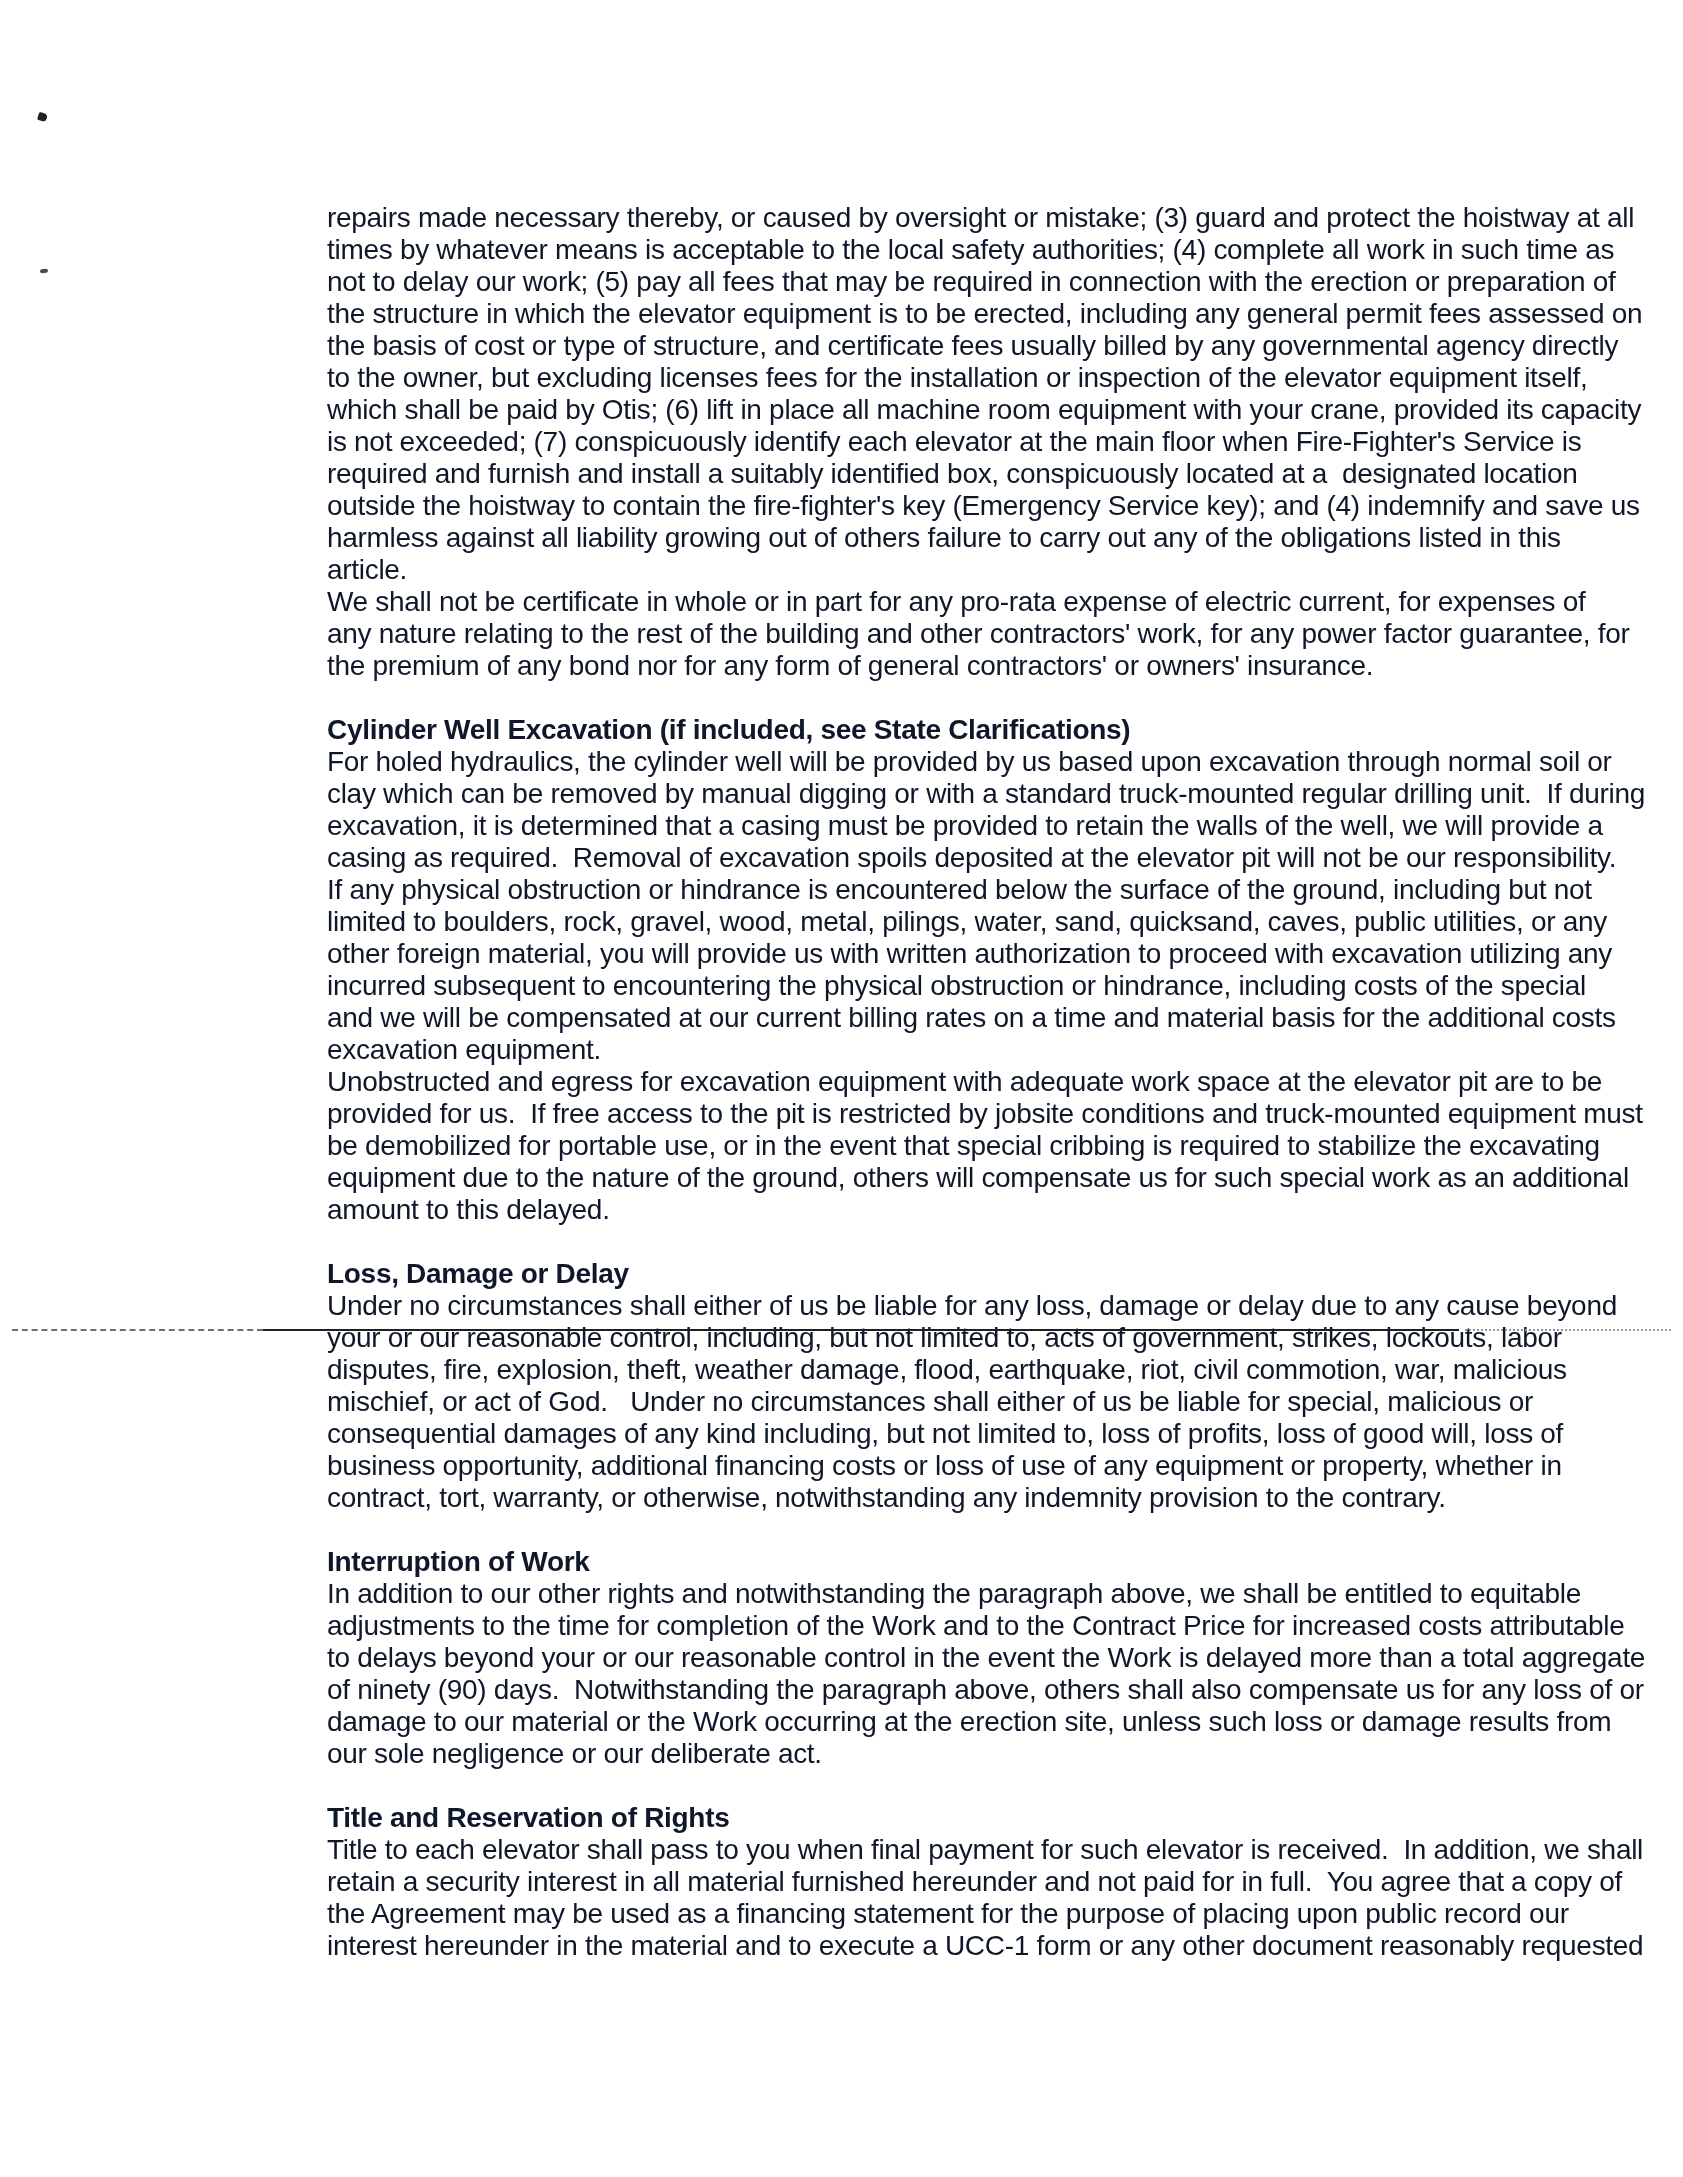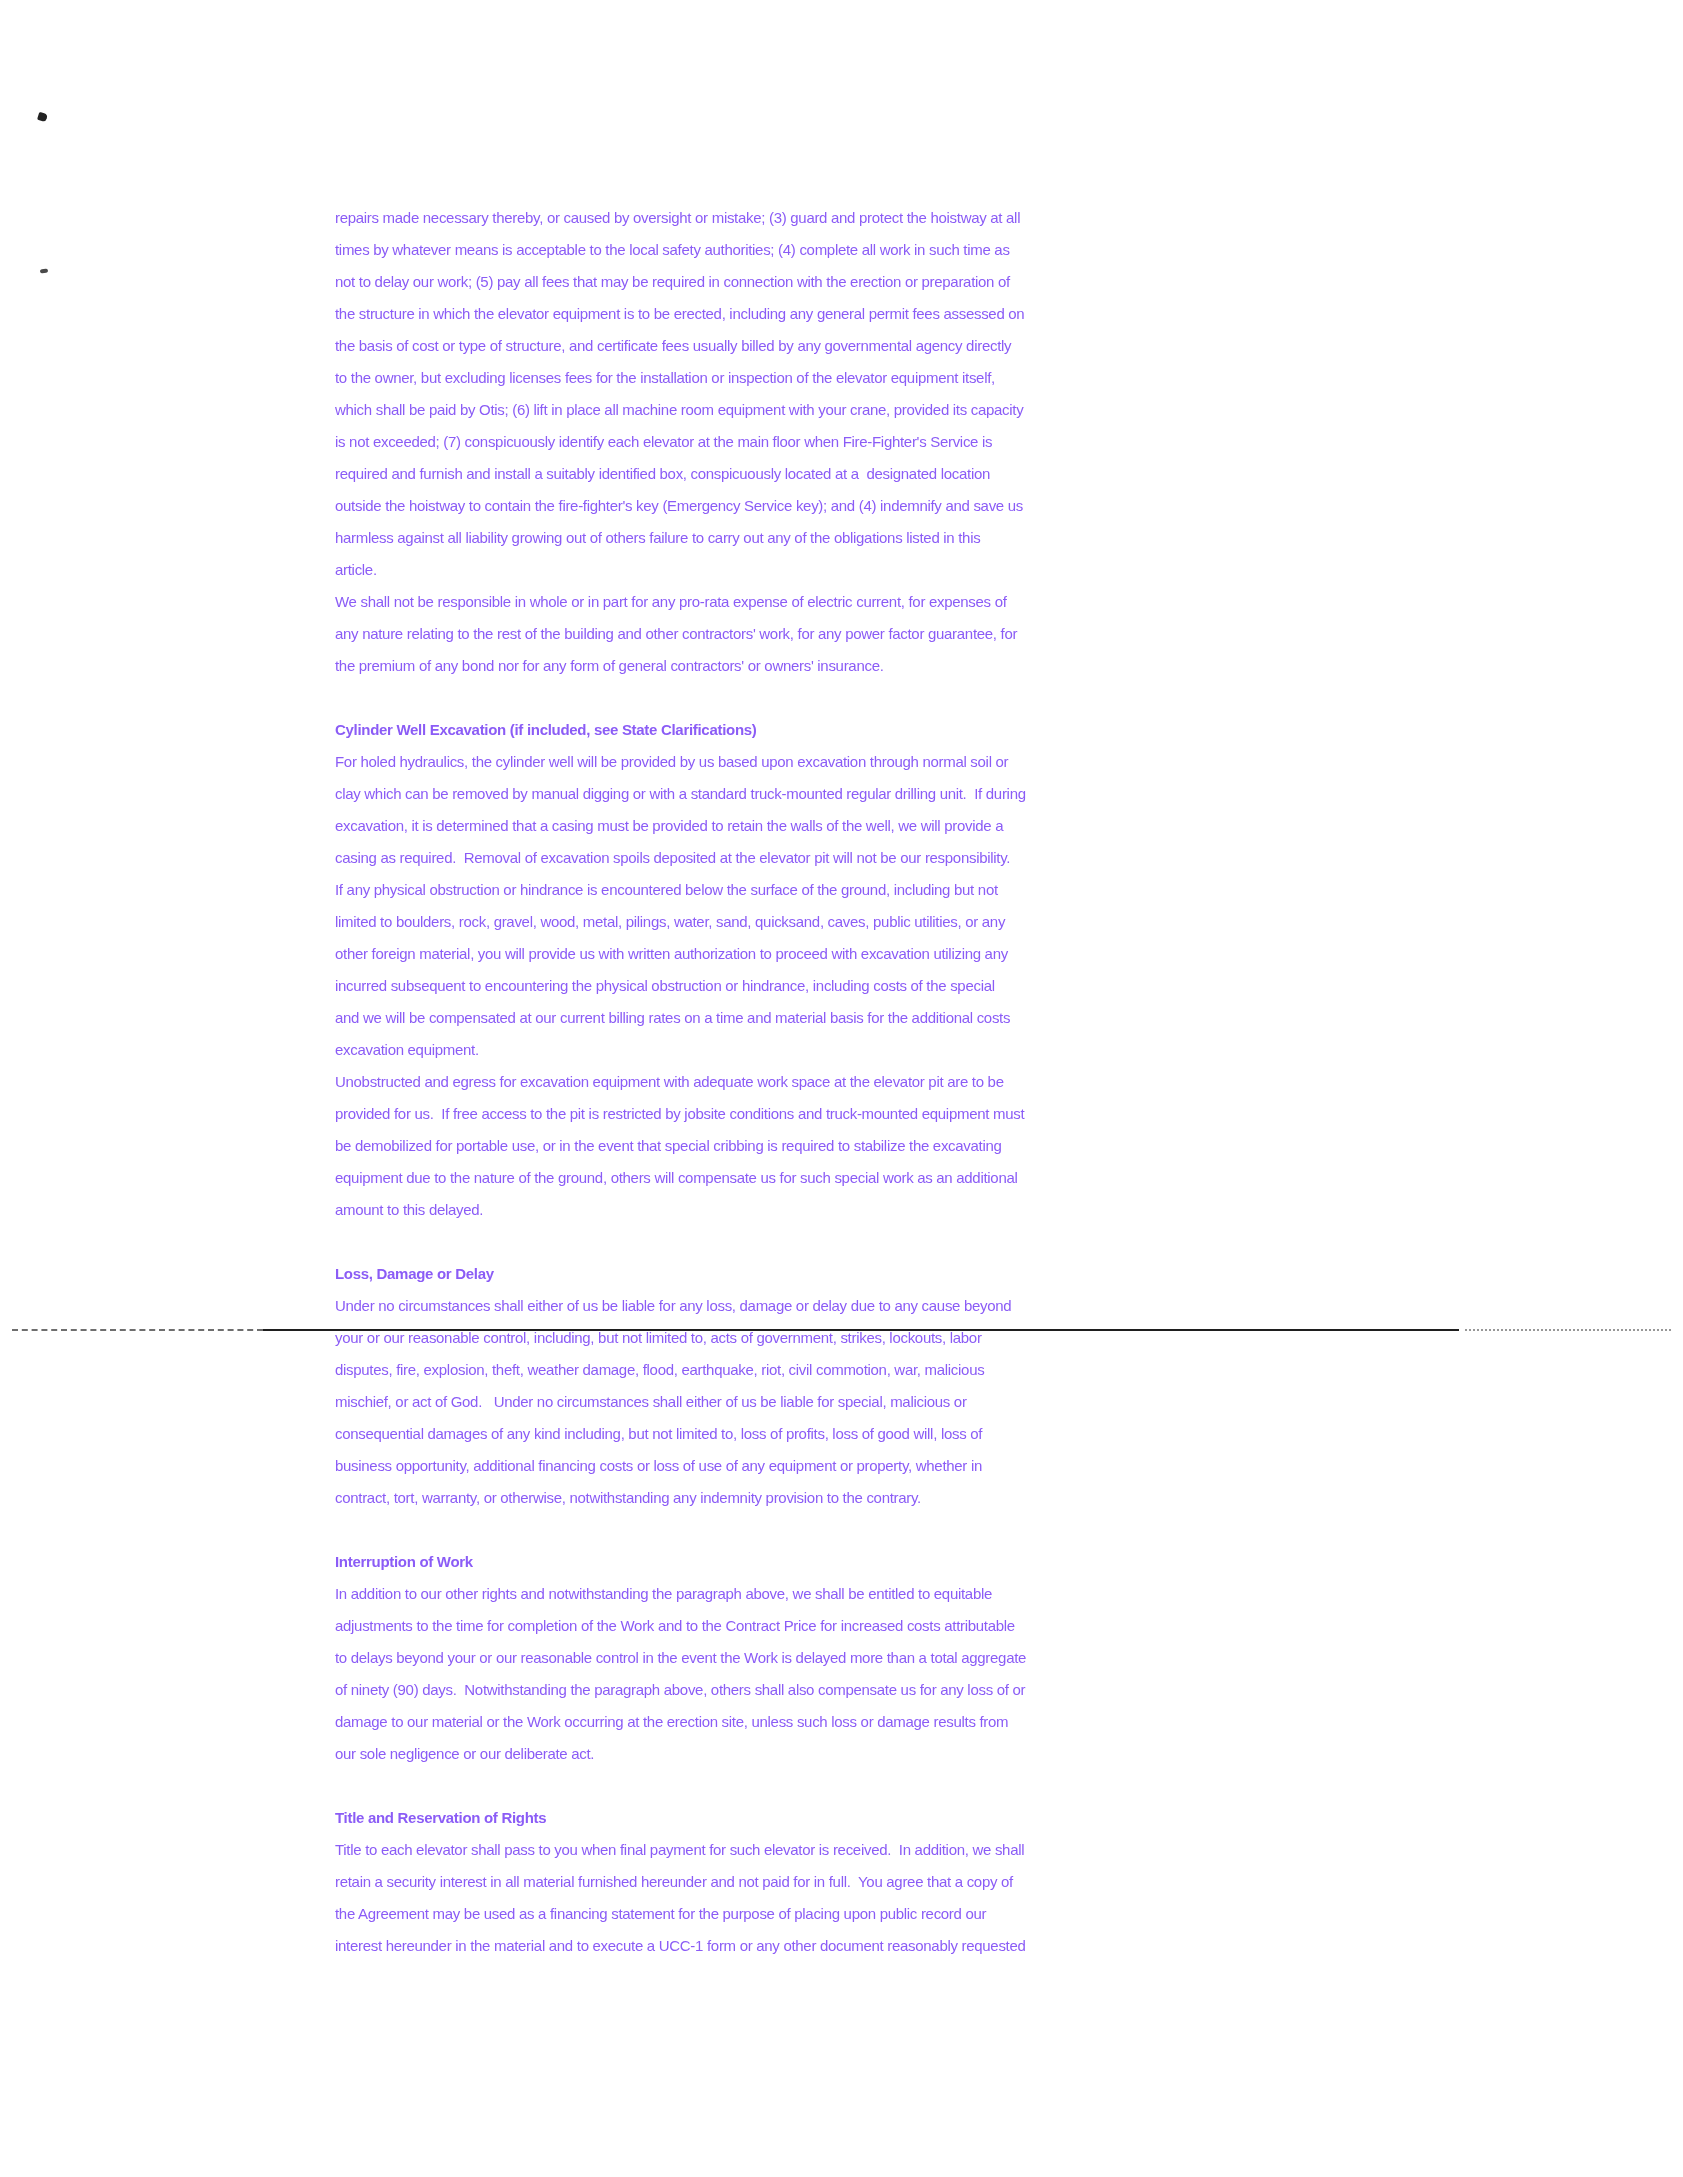--- a/index.html
+++ b/index.html
@@ -10,25 +10,24 @@
     height: 2177px;
     background: #ffffff;
     overflow: hidden;
     font-family: "Liberation Sans", "DejaVu Sans", sans-serif;
   }
   .doc-flow {
     position: absolute;
     left: 327px;
     top: 202px;
     width: 1168px;
-    font-size: 15px;
+    font-size: 28px;
     line-height: 32px;
     letter-spacing: -0.3px;
-    color: #8b5cf6;
-    margin-left: 8px;
+    color: #0f172a;
   }
   .paragraph { margin: 0; }
   .line { white-space: pre; height: 32px; }
   .heading { font-weight: bold; margin-top: 32px; white-space: pre; height: 32px; }
   .artifact-line { position: absolute; height: 0; }
   .dash-left  { border-top: 2px dashed #6e6e6e; }
   .strike-mid { border-top: 2px solid #1f1f1f; }
   .dash-right { border-top: 2px dotted #979797; }
   .speck { position: absolute; background: #222; }
   .speck-1 { width: 9px; height: 8px; border-radius: 2px 5px 5px 2px; transform: rotate(18deg); }
@@ -51,21 +50,21 @@
         <div class="line">the basis of cost or type of structure, and certificate fees usually billed by any governmental agency directly</div>
         <div class="line">to the owner, but excluding licenses fees for the installation or inspection of the elevator equipment itself,</div>
         <div class="line">which shall be paid by Otis; (6) lift in place all machine room equipment with your crane, provided its capacity</div>
         <div class="line">is not exceeded; (7) conspicuously identify each elevator at the main floor when Fire-Fighter's Service is</div>
         <div class="line">required and furnish and install a suitably identified box, conspicuously located at a  designated location</div>
         <div class="line">outside the hoistway to contain the fire-fighter's key (Emergency Service key); and (4) indemnify and save us</div>
         <div class="line">harmless against all liability growing out of others failure to carry out any of the obligations listed in this</div>
         <div class="line">article.</div>
       </div>
       <div class="paragraph">
-        <div class="line">We shall not be responsible in whole or in part for any pro-rata expense of electric current, for expenses of</div>
+        <div class="line">We shall not be certificate in whole or in part for any pro-rata expense of electric current, for expenses of</div>
         <div class="line">any nature relating to the rest of the building and other contractors' work, for any power factor guarantee, for</div>
         <div class="line">the premium of any bond nor for any form of general contractors' or owners' insurance.</div>
       </div>
       <div class="heading">Cylinder Well Excavation (if included, see State Clarifications)</div>
       <div class="paragraph">
         <div class="line">For holed hydraulics, the cylinder well will be provided by us based upon excavation through normal soil or</div>
         <div class="line">clay which can be removed by manual digging or with a standard truck-mounted regular drilling unit.  If during</div>
         <div class="line">excavation, it is determined that a casing must be provided to retain the walls of the well, we will provide a</div>
         <div class="line">casing as required.  Removal of excavation spoils deposited at the elevator pit will not be our responsibility.</div>
         <div class="line">If any physical obstruction or hindrance is encountered below the surface of the ground, including but not</div>

